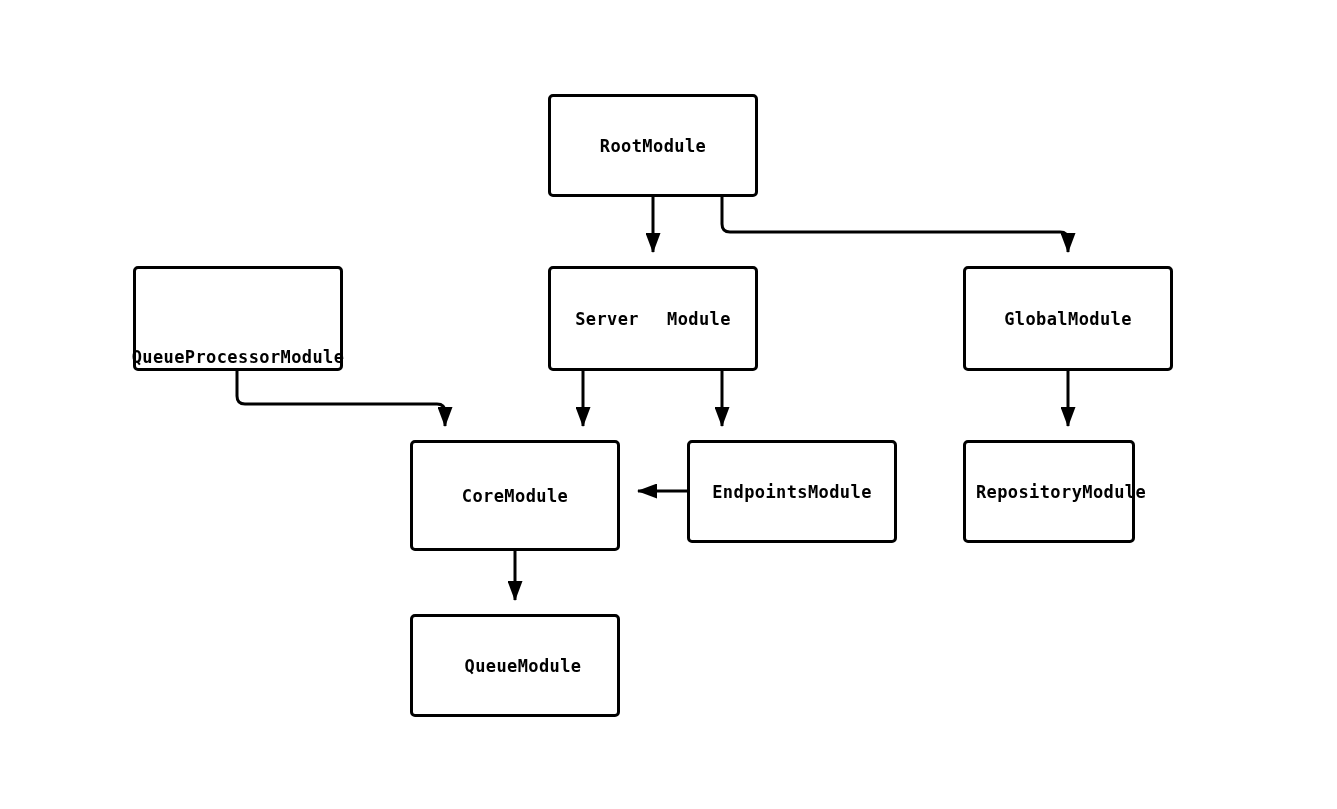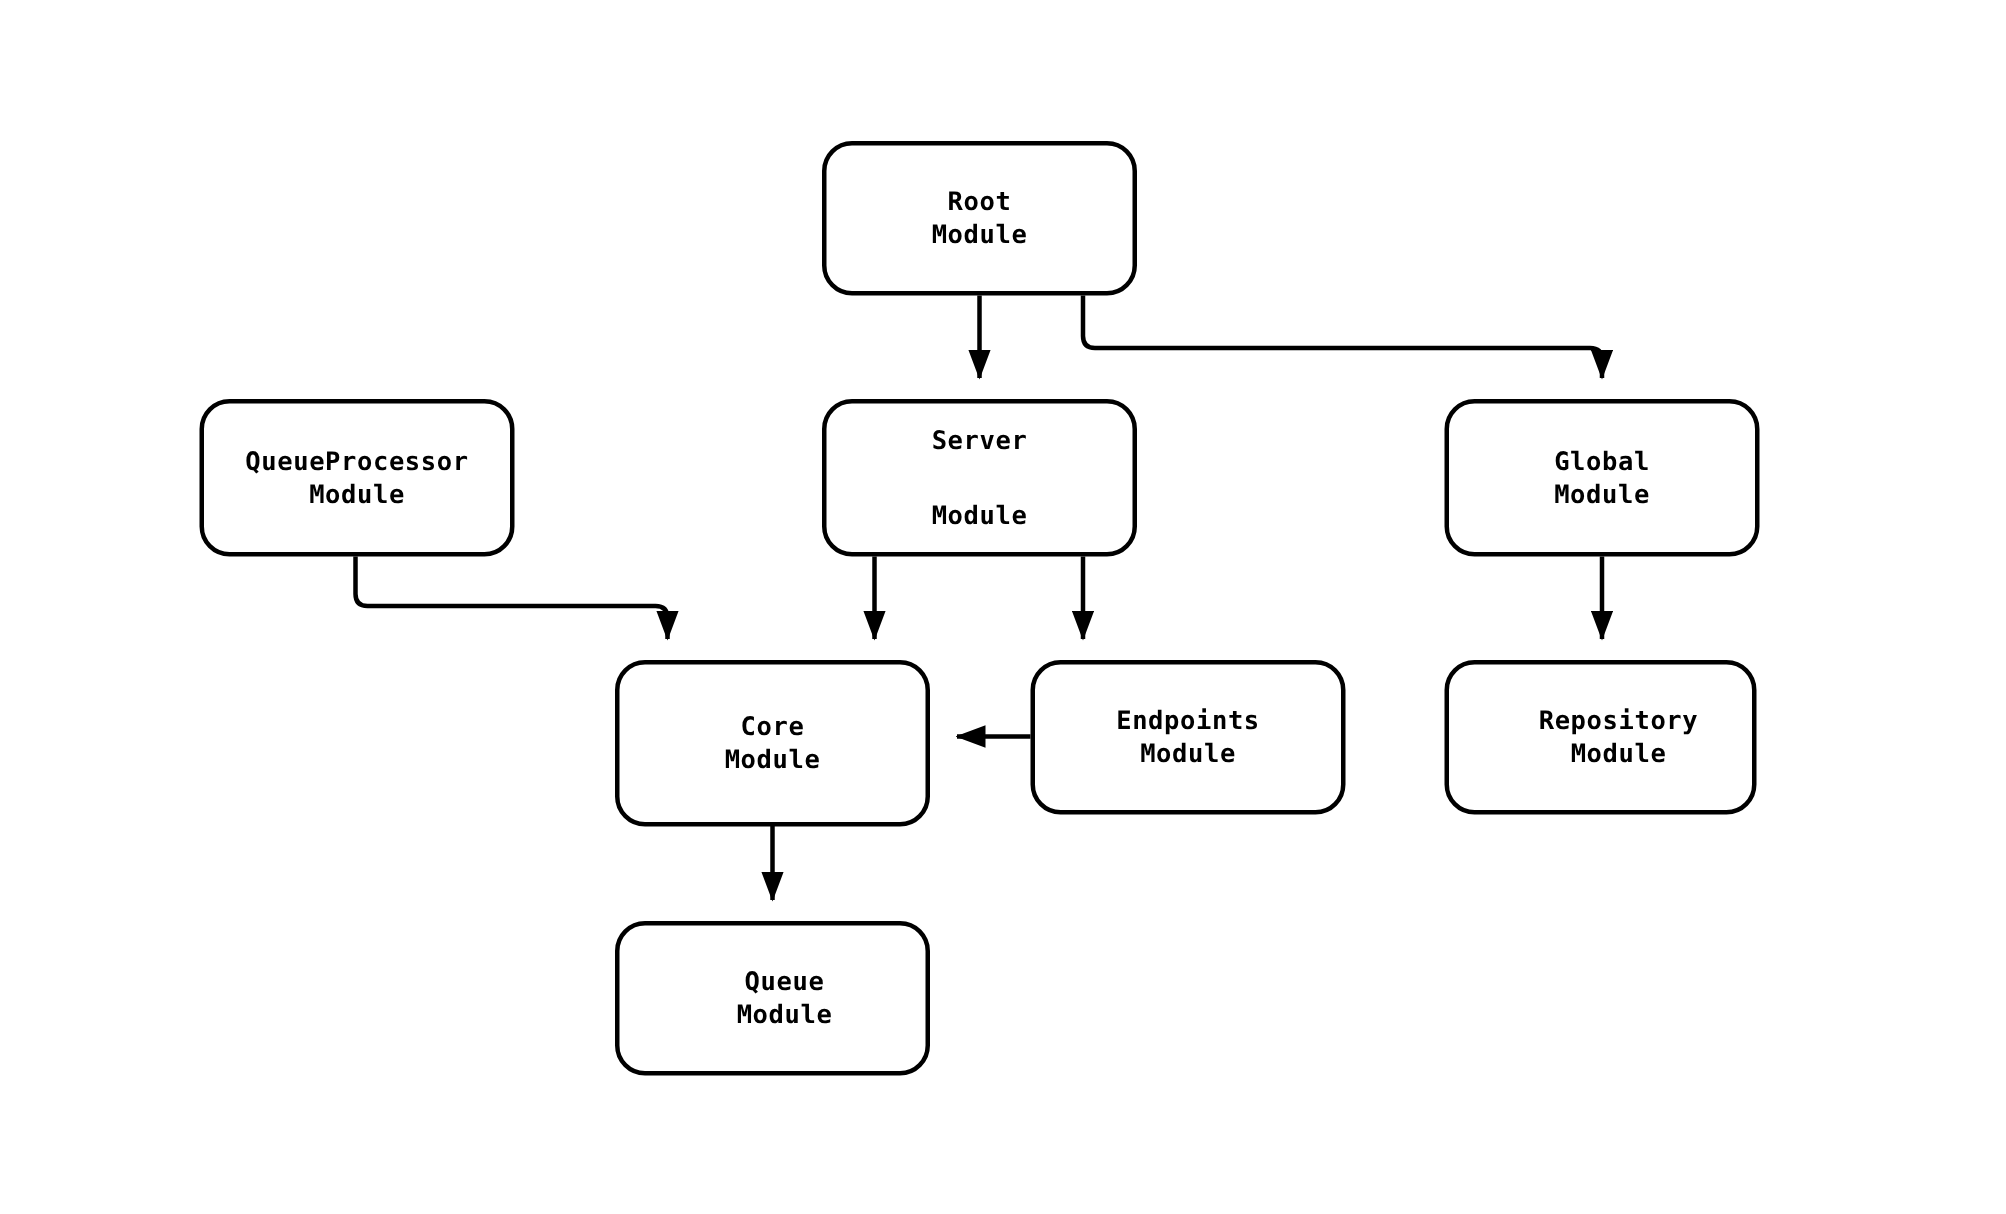--- a/index.html
+++ b/index.html
@@ -22,23 +22,23 @@
     top: 0;
     width: 1337px;
     height: 809px;
     pointer-events: none;
   }
   .node {
     position: absolute;
     box-sizing: border-box;
     background: #ffffff;
     border: 3px solid #000000;
-    border-radius: 20px;
+    border-radius: 5px;
     display: flex;
-    flex-direction: column;
+    flex-direction: row;
     align-items: center;
     justify-content: center;
     text-align: center;
     z-index: 2;
   }
   .node-line {
     font-family: "DejaVu Sans Mono", "Liberation Mono", monospace;
     font-size: 17px;
     font-weight: bold;
     line-height: 22px;
@@ -77,21 +77,21 @@
     <path d="M 1068 371 L 1068 426" fill="none" stroke="#000000" stroke-width="3" marker-end="url(#arrowhead-big)"></path>
 
     <path d="M 515 543 L 515 600" fill="none" stroke="#000000" stroke-width="3" marker-end="url(#arrowhead-big)"></path>
   </svg>
 
   <div class="node" style="left:548px; top:94px; width:210px; height:103px;">
     <div class="node-line">Root</div>
     <div class="node-line">Module</div>
   </div>
 
-  <div class="node" style="left:133px; top:266px; width:210px; height:105px;">
+  <div class="node" style="left:133px; top:266px; width:210px; height:105px;align-items:flex-end;">
     <div class="node-line">QueueProcessor</div>
     <div class="node-line">Module</div>
   </div>
 
   <div class="node" style="left:548px; top:266px; width:210px; height:105px;gap:28px;">
     <div class="node-line">Server</div>
     <div class="node-line">Module</div>
   </div>
 
   <div class="node" style="left:963px; top:266px; width:210px; height:105px;">
@@ -102,21 +102,21 @@
   <div class="node" style="left:410px; top:440px; width:210px; height:111px;">
     <div class="node-line">Core</div>
     <div class="node-line">Module</div>
   </div>
 
   <div class="node" style="left:687px; top:440px; width:210px; height:103px;">
     <div class="node-line">Endpoints</div>
     <div class="node-line">Module</div>
   </div>
 
-  <div class="node" style="left:963px; top:440px; width:208px; height:103px;padding-left:24px;">
+  <div class="node" style="left:963px; top:440px; width:172px; height:103px;padding-left:24px;">
     <div class="node-line">Repository</div>
     <div class="node-line">Module</div>
   </div>
 
   <div class="node" style="left:410px; top:614px; width:210px; height:103px;padding-left:16px;">
     <div class="node-line">Queue</div>
     <div class="node-line">Module</div>
   </div>
 
 </div>

